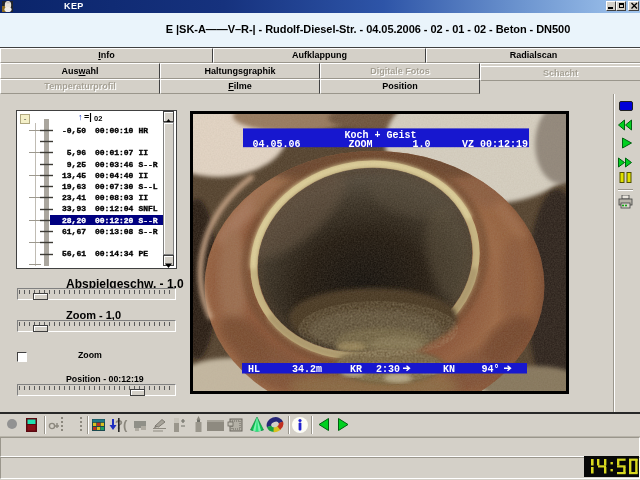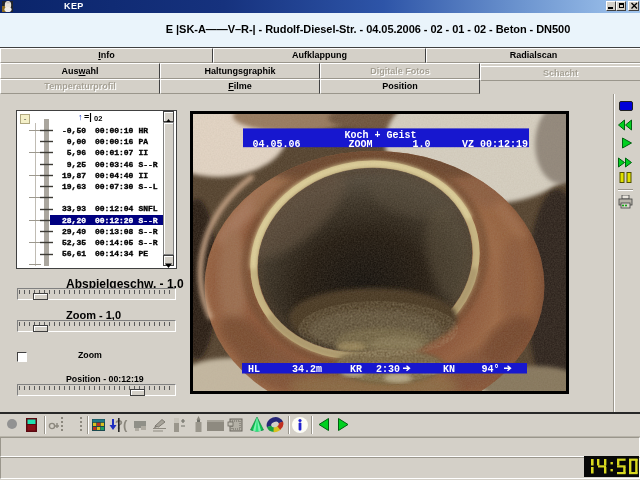--- a/index.html
+++ b/index.html
@@ -97,29 +97,28 @@
       <line x1="23" y1="109.5" x2="36" y2="109.5"></line>
         <line x1="23" y1="120.5" x2="36" y2="120.5"></line>
       <line x1="23" y1="131.5" x2="36" y2="131.5"></line>
         <line x1="23" y1="143.5" x2="36" y2="143.5"></line>
     </g>
   </svg>
 
   <div class="abs" style="left:33px;top:103.5px;width:113px;height:10px;background:#000080;"></div>
 
   <div class="row" style="top:14px;"><span class="d">-0,50</span><span class="s1"></span>00:00:10<span class="s2"></span>HR</div>
-  <div class="row" style="top:25.2px;"><span class="d">0,00</span><span class="s1"></span>00:00:16<span class="s2"></span>PA</div>
   <div class="row" style="top:36.4px;"><span class="d">5,96</span><span class="s1"></span>00:01:07<span class="s2"></span>II</div>
   <div class="row" style="top:47.6px;"><span class="d">9,25</span><span class="s1"></span>00:03:46<span class="s2"></span>S--R</div>
-  <div class="row" style="top:58.8px;"><span class="d">19,87</span><span class="s1"></span>00:04:40<span class="s2"></span>II</div>
+  <div class="row" style="top:58.8px;"><span class="d">13,45</span><span class="s1"></span>00:04:40<span class="s2"></span>II</div>
   <div class="row" style="top:70px;"><span class="d">19,63</span><span class="s1"></span>00:07:30<span class="s2"></span>S--L</div>
+  <div class="row" style="top:81.2px;"><span class="d">23,41</span><span class="s1"></span>00:08:03<span class="s2"></span>II</div>
   <div class="row" style="top:92.4px;"><span class="d">33,93</span><span class="s1"></span>00:12:04<span class="s2"></span>SNFL</div>
   <div class="row" style="top:103.6px;color:#fff;"><span class="d">28,20</span><span class="s1"></span>00:12:20<span class="s2"></span>S--R</div>
-  <div class="row" style="top:114.8px;"><span class="d">29,49</span><span class="s1"></span>00:13:08<span class="s2"></span>S--R</div>
-  <div class="row" style="top:126px;"><span class="d">52,35</span><span class="s1"></span>00:14:05<span class="s2"></span>S--R</div>
+  <div class="row" style="top:114.8px;"><span class="d">61,67</span><span class="s1"></span>00:13:08<span class="s2"></span>S--R</div>
   <div class="row" style="top:137.2px;"><span class="d">56,61</span><span class="s1"></span>00:14:34<span class="s2"></span>PE</div>
 
   <div class="abs" style="left:146px;top:0;width:11px;height:155px;background:#d4d0c8;">
     <div class="abs" style="left:0;top:0;width:11px;height:11px;background:#d4d0c8;border:1px solid #404040;box-shadow:inset 1px 1px 0 #fff;box-sizing:border-box;">
       <svg width="9" height="9">
           <path d="M4.5 2 L8 6.5 L1 6.5 Z" fill="#000"></path>
         </svg>
     </div>
     <div class="abs" style="left:0;top:11px;width:11px;height:133px;background:#d4d0c8;border:1px solid #808080;box-shadow:inset 1px 1px 0 #fff;box-sizing:border-box;"></div>
     <div class="abs" style="left:0;top:144px;width:11px;height:11px;background:#d4d0c8;border:1px solid #404040;box-shadow:inset 1px 1px 0 #fff;box-sizing:border-box;">

